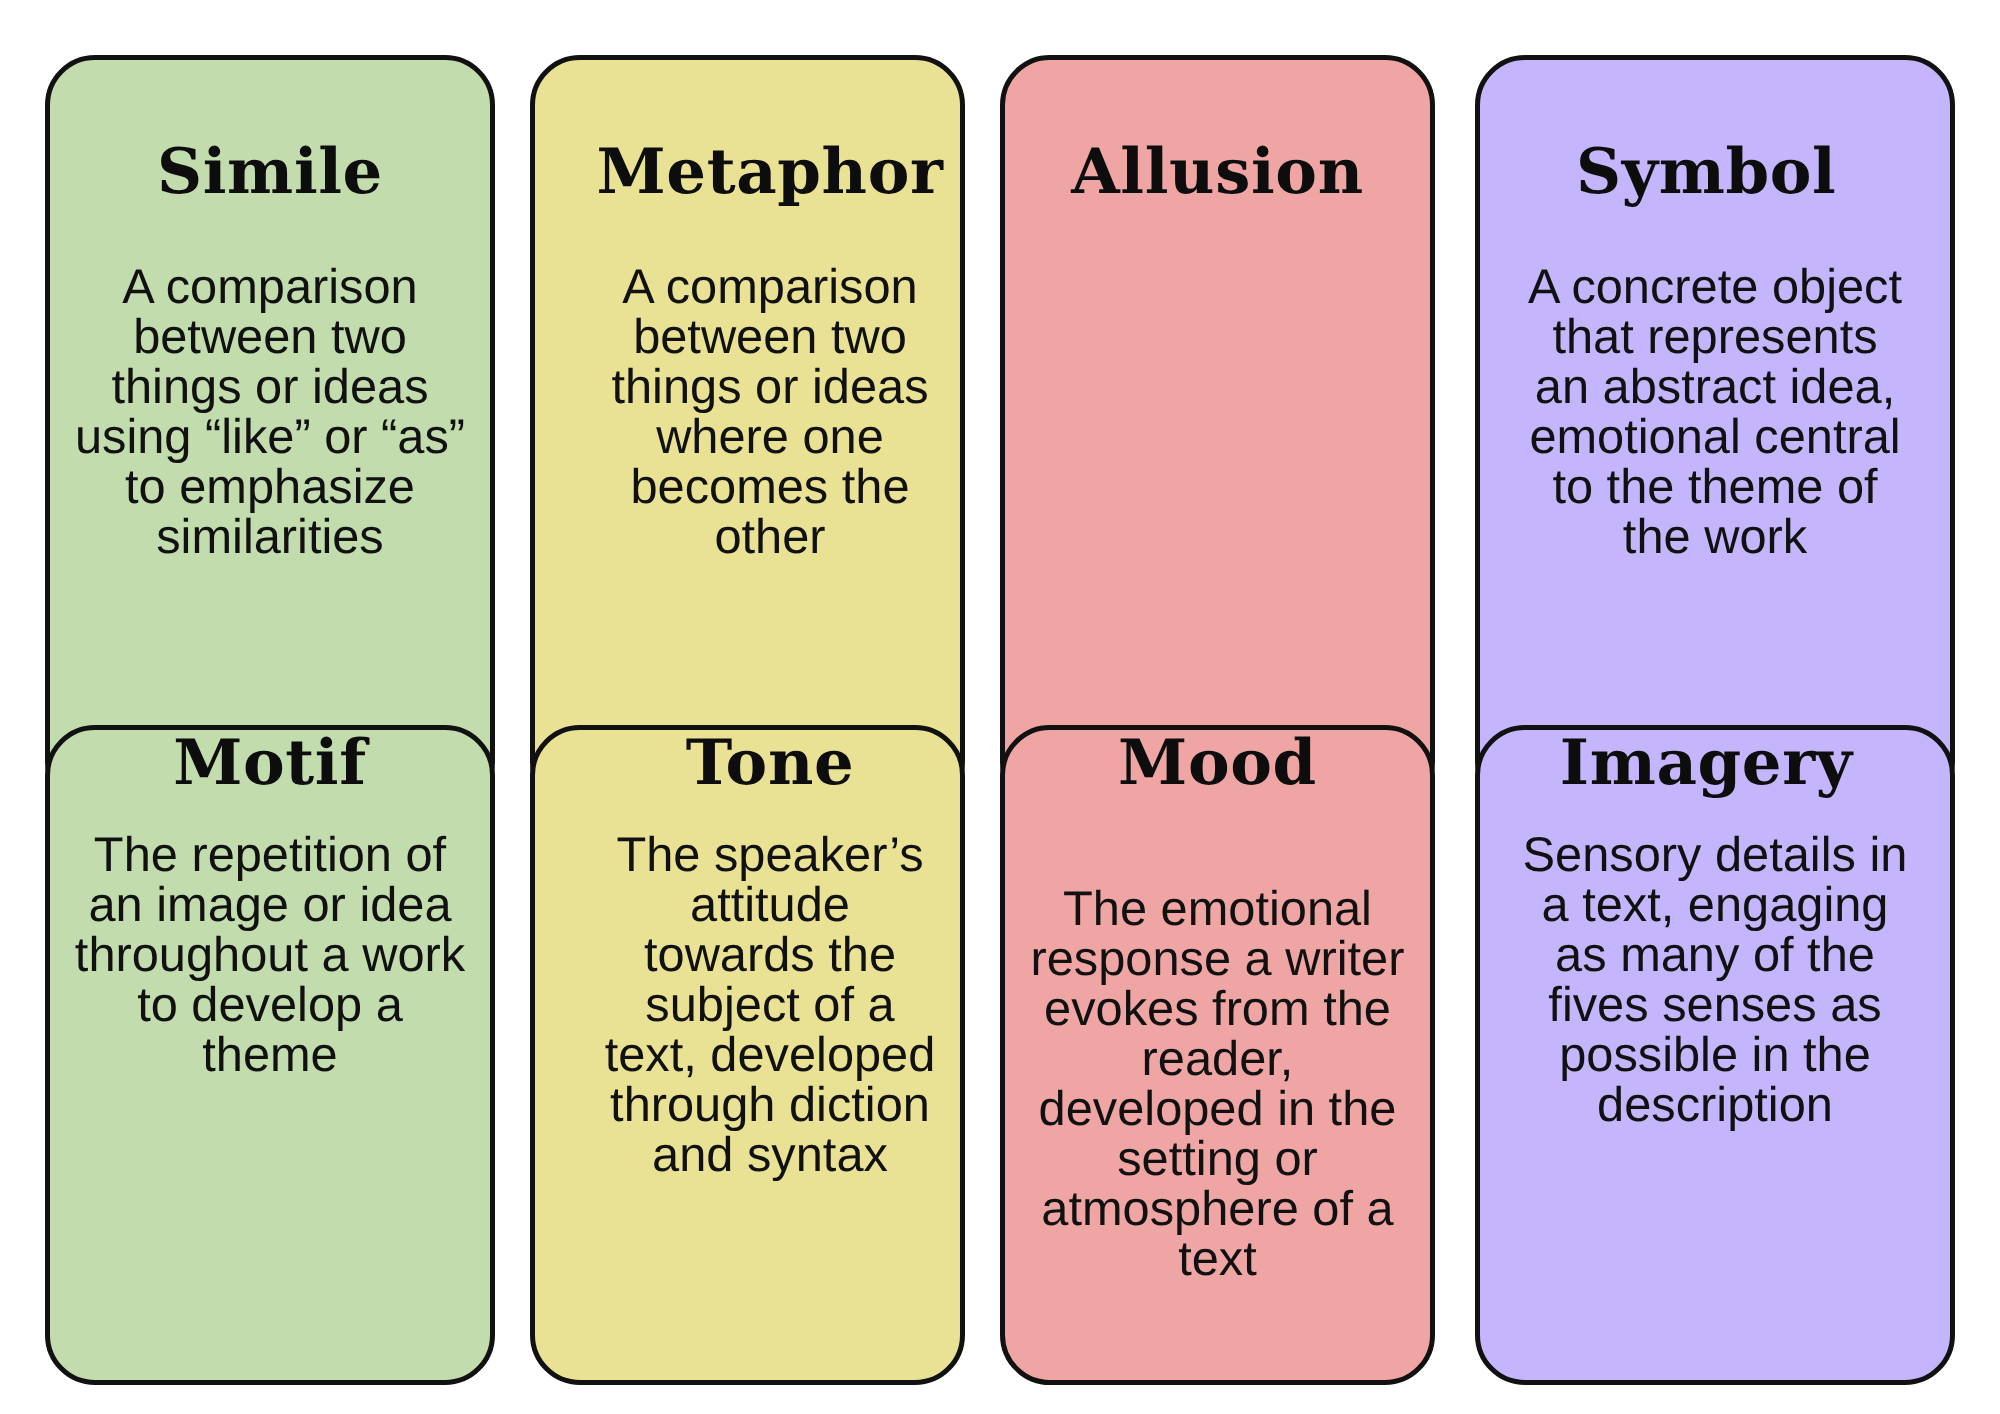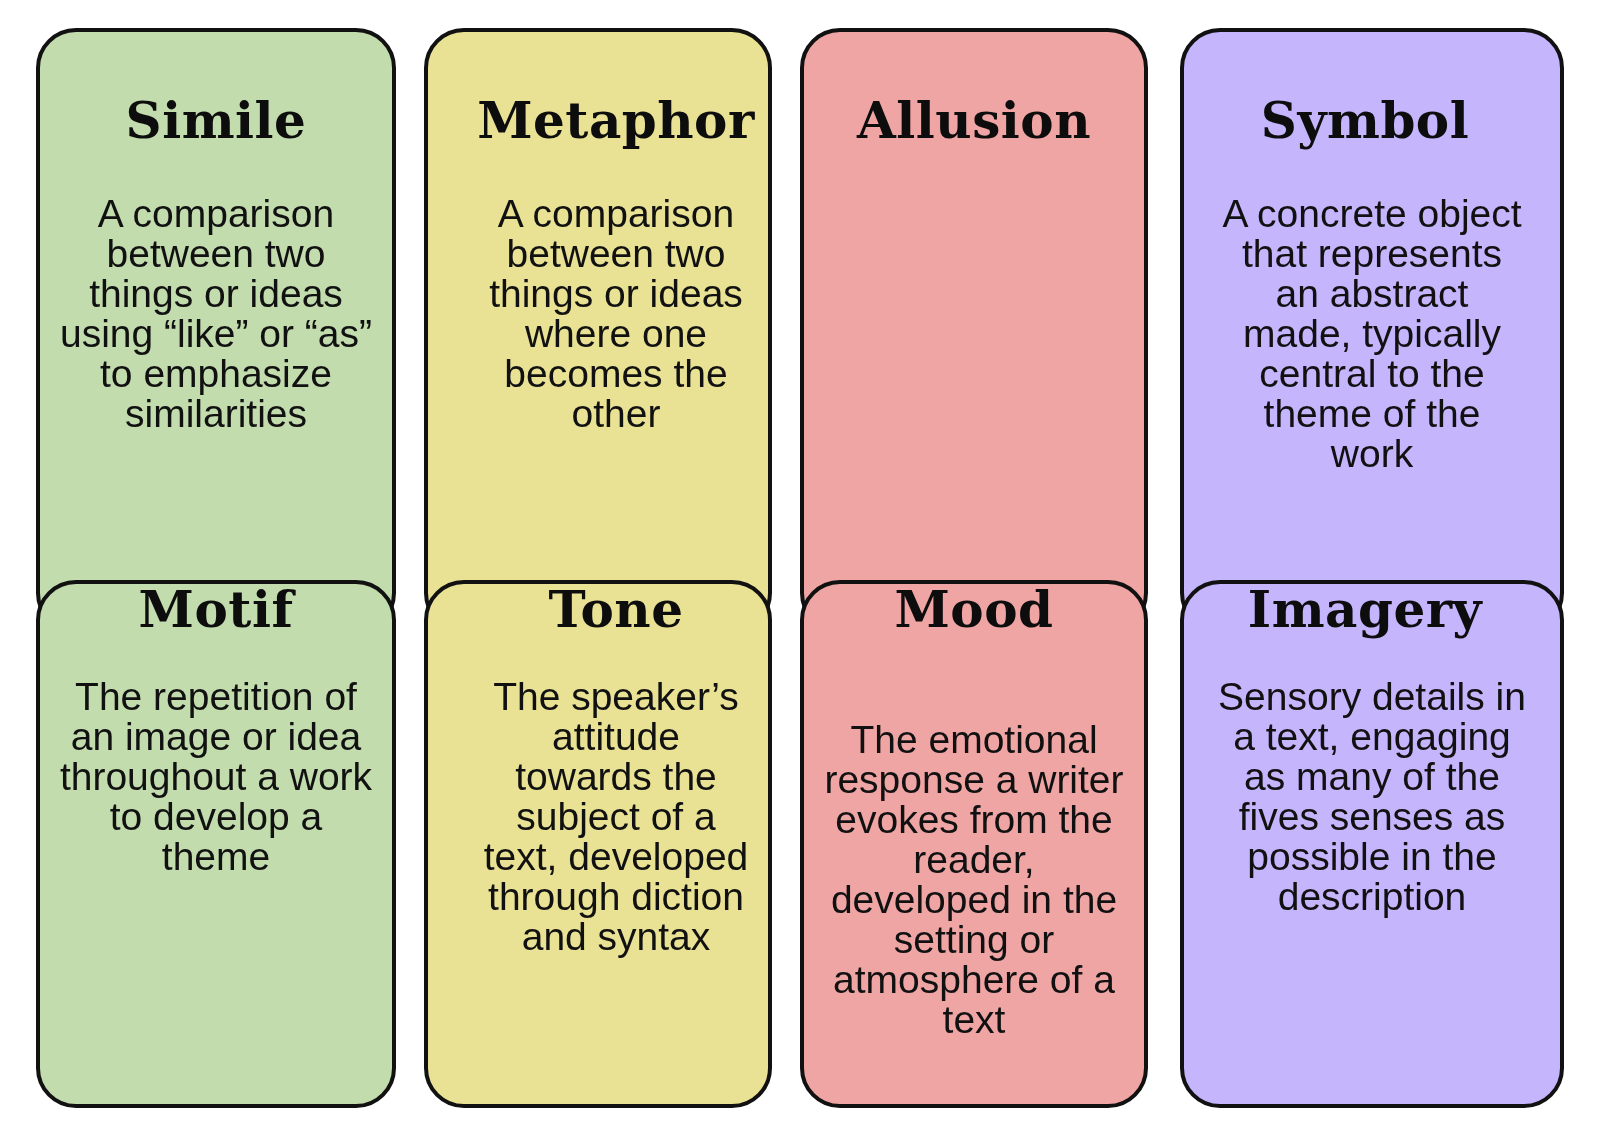--- a/index.html
+++ b/index.html
@@ -29,21 +29,21 @@
     overflow: hidden;
   }
 
   
   .col-0 { left: 36px;   width: 360px; }
   .col-1 { left: 424px;  width: 348px; padding-left: 36px; }
   .col-2 { left: 800px;  width: 348px; gap: 43px; }
   .col-3 { left: 1180px; width: 384px; }
 
   
-  .row-0 { top: 28px;  height: 605px; }
+  .row-0 { top: 44px;  height: 605px; }
   .row-1 { top: 580px; height: 528px; }
 
   
   .swatch-green  { background: #c2dcae; }
   .swatch-yellow { background: #e9e294; }
   .swatch-pink   { background: #f0a5a5; }
   .swatch-blue   { background: #c4b5fd; }
 
   .card-title {
     font-family: "DejaVu Serif", serif;
@@ -67,21 +67,21 @@
     width: 100%;
     padding: 0 18px;
   }
 
   
   .row-0 .card-title { margin-top: 63px; }
   .row-0 .card-body  { margin-top: 46px; }
 
   
   .row-1 .card-title { }
-  .row-1 .card-body  { margin-top: 40px; }
+  .row-1 .card-body  { margin-top: 28px; }
 
   
   .col-3 .card-body { padding: 0 34px; }
   .col-3 .card-title { padding-right: 26px; }
 </style>
 </head>
 <body>
 
 <div id="board">
 
@@ -94,21 +94,21 @@
     <div class="card-title">Metaphor</div>
     <div class="card-body">A comparison between two things or ideas where one becomes the other</div>
   </div>
 
   <div class="card row-0 col-2 swatch-pink">
     <div class="card-title">Allusion</div>
   </div>
 
   <div class="card row-0 col-3 swatch-blue">
     <div class="card-title">Symbol</div>
-    <div class="card-body">A concrete object that represents an abstract made, typically central to the theme of the work</div>
+    <div class="card-body">A concrete object that represents an abstract idea, emotional central to the theme of the work</div>
   </div>
 
   <div class="card row-1 col-0 swatch-green">
     <div class="card-title">Motif</div>
     <div class="card-body">The repetition of an image or idea throughout a work to develop a theme</div>
   </div>
 
   <div class="card row-1 col-1 swatch-yellow">
     <div class="card-title">Tone</div>
     <div class="card-body">The speaker’s attitude towards the subject of a text, developed through diction and syntax</div>

